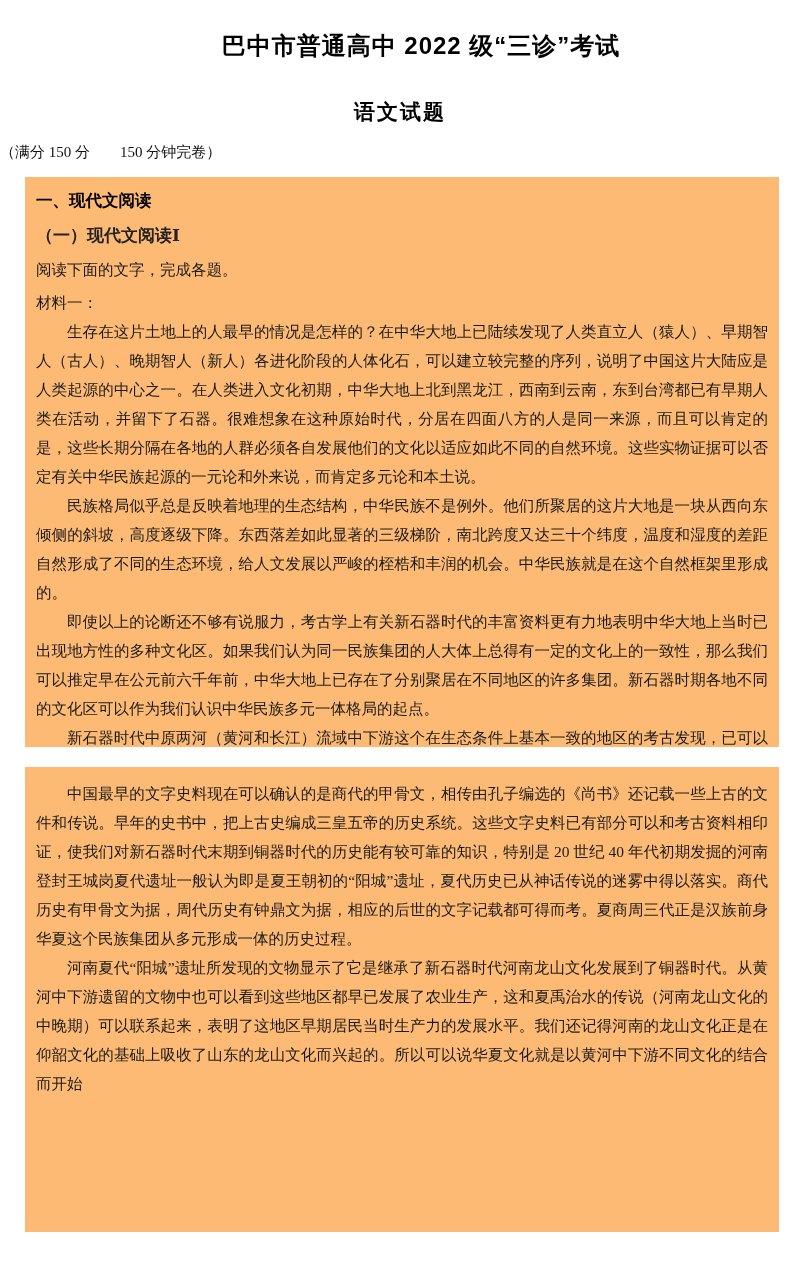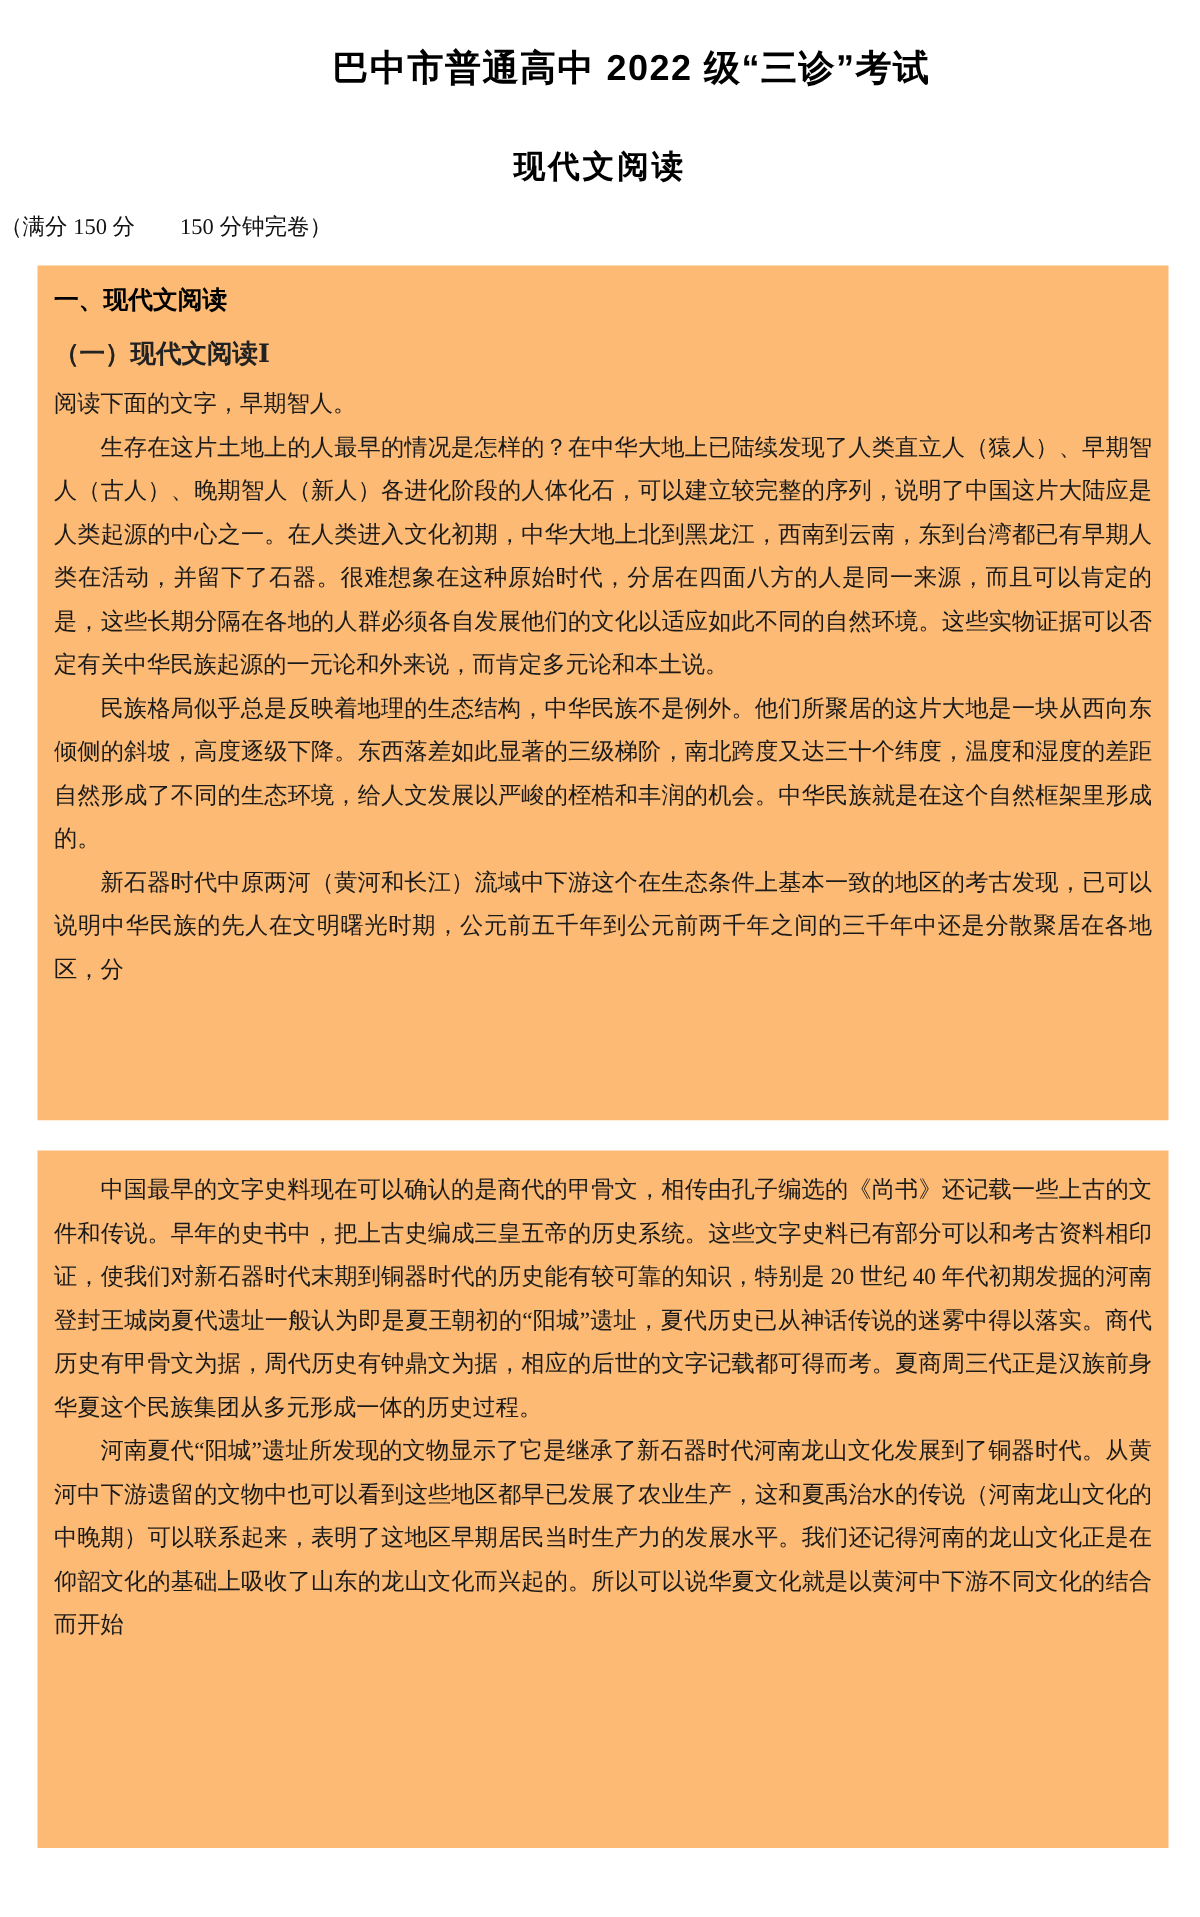--- a/index.html
+++ b/index.html
@@ -74,30 +74,32 @@
     text-align: justify;
     text-indent: 2em;
     color: #1a1a1a;
   }
   .para.no-indent { text-indent: 0; }
 </style>
 </head>
 <body>
 
 <div class="doc-title">巴中市普通高中 2022 级“三诊”考试</div>
-<div class="doc-subtitle">现代文阅读</div>
+<div class="doc-subtitle">语文试题</div>
 <div class="doc-info">（满分 150 分　　150 分钟完卷）</div>
 
 <div class="content-block block-1">
   <div class="sec-heading">一、现代文阅读</div>
   <div class="sec-subheading">（一）现代文阅读Ⅰ</div>
-  <div class="instruction">阅读下面的文字，早期智人。</div>
+  <div class="instruction">阅读下面的文字，完成各题。</div>
+  <div class="material-label">材料一：</div>
   <div>
       <p class="para">生存在这片土地上的人最早的情况是怎样的？在中华大地上已陆续发现了人类直立人（猿人）、早期智人（古人）、晚期智人（新人）各进化阶段的人体化石，可以建立较完整的序列，说明了中国这片大陆应是人类起源的中心之一。在人类进入文化初期，中华大地上北到黑龙江，西南到云南，东到台湾都已有早期人类在活动，并留下了石器。很难想象在这种原始时代，分居在四面八方的人是同一来源，而且可以肯定的是，这些长期分隔在各地的人群必须各自发展他们的文化以适应如此不同的自然环境。这些实物证据可以否定有关中华民族起源的一元论和外来说，而肯定多元论和本土说。</p>
       <p class="para">民族格局似乎总是反映着地理的生态结构，中华民族不是例外。他们所聚居的这片大地是一块从西向东倾侧的斜坡，高度逐级下降。东西落差如此显著的三级梯阶，南北跨度又达三十个纬度，温度和湿度的差距自然形成了不同的生态环境，给人文发展以严峻的桎梏和丰润的机会。中华民族就是在这个自然框架里形成的。</p>
+      <p class="para">即使以上的论断还不够有说服力，考古学上有关新石器时代的丰富资料更有力地表明中华大地上当时已出现地方性的多种文化区。如果我们认为同一民族集团的人大体上总得有一定的文化上的一致性，那么我们可以推定早在公元前六千年前，中华大地上已存在了分别聚居在不同地区的许多集团。新石器时期各地不同的文化区可以作为我们认识中华民族多元一体格局的起点。</p>
       <p class="para">新石器时代中原两河（黄河和长江）流域中下游这个在生态条件上基本一致的地区的考古发现，已可以说明中华民族的先人在文明曙光时期，公元前五千年到公元前两千年之间的三千年中还是分散聚居在各地区，分</p>
     </div>
 </div>
 
 <div class="page-gap"></div>
 
 <div class="content-block block-2">
   <div>
       <p class="para">中国最早的文字史料现在可以确认的是商代的甲骨文，相传由孔子编选的《尚书》还记载一些上古的文件和传说。早年的史书中，把上古史编成三皇五帝的历史系统。这些文字史料已有部分可以和考古资料相印证，使我们对新石器时代末期到铜器时代的历史能有较可靠的知识，特别是 20 世纪 40 年代初期发掘的河南登封王城岗夏代遗址一般认为即是夏王朝初的“阳城”遗址，夏代历史已从神话传说的迷雾中得以落实。商代历史有甲骨文为据，周代历史有钟鼎文为据，相应的后世的文字记载都可得而考。夏商周三代正是汉族前身华夏这个民族集团从多元形成一体的历史过程。</p>
       <p class="para">河南夏代“阳城”遗址所发现的文物显示了它是继承了新石器时代河南龙山文化发展到了铜器时代。从黄河中下游遗留的文物中也可以看到这些地区都早已发展了农业生产，这和夏禹治水的传说（河南龙山文化的中晚期）可以联系起来，表明了这地区早期居民当时生产力的发展水平。我们还记得河南的龙山文化正是在仰韶文化的基础上吸收了山东的龙山文化而兴起的。所以可以说华夏文化就是以黄河中下游不同文化的结合而开始</p>

